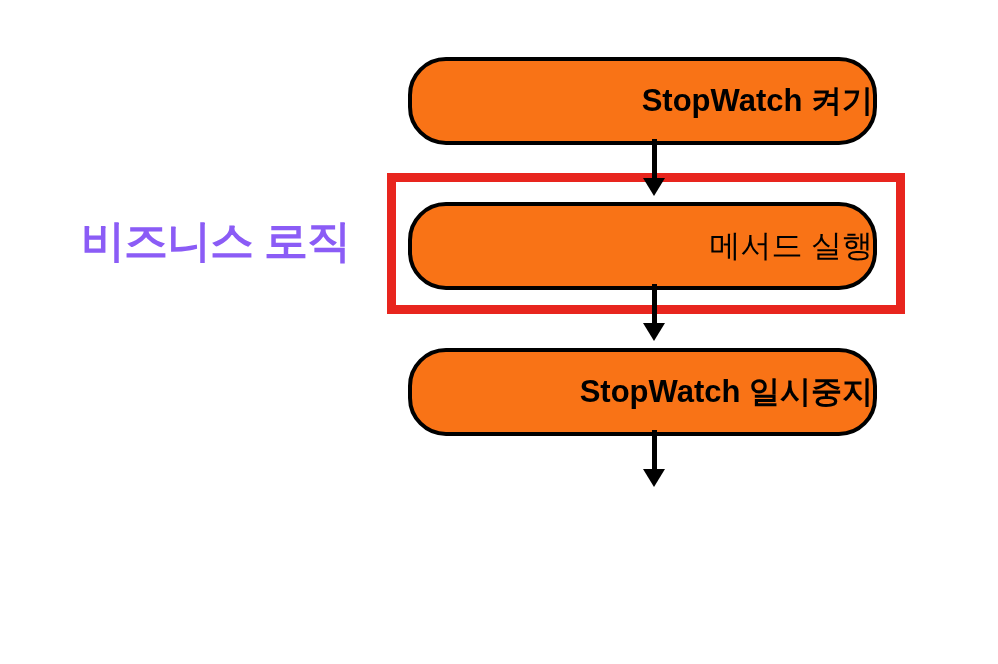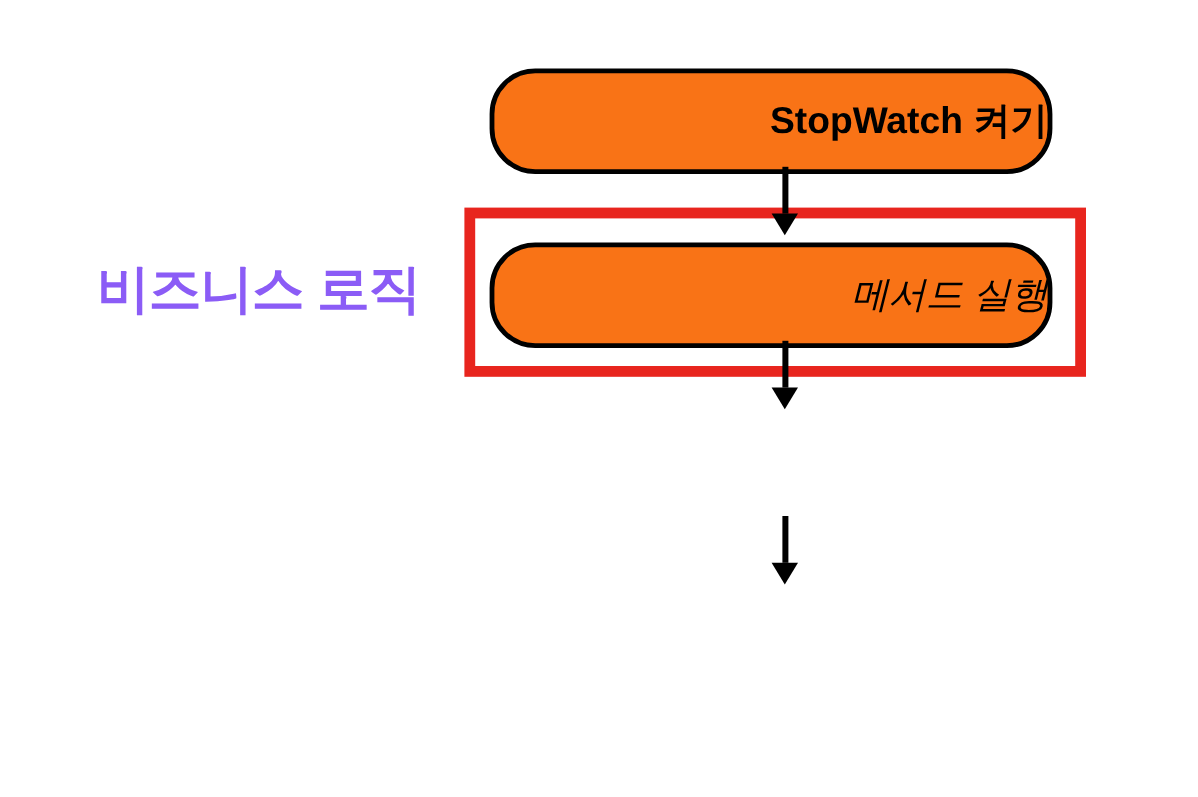--- a/index.html
+++ b/index.html
@@ -39,21 +39,20 @@
     background: #f97316;
     display: flex;
     align-items: center;
     justify-content: flex-end;
     font-size: 31px;
     font-weight: 700;
     white-space: nowrap;
   }
   .flow-node.regular {
     font-weight: 400;
-    font-style: italic;
   }
   .node-1 { top: 57px; }
   .node-2 { top: 202px; z-index: 2; }
   .node-3 { top: 348px; }
   .node-4 { top: 500px; }
   .highlight-box {
     position: absolute;
     left: 387px;
     top: 173px;
     width: 518px;
@@ -108,20 +107,23 @@
 
   <div class="flow-node node-2 regular">
     <span>메서드 실행</span>
   </div>
 
   <div class="arrow arrow-2">
     <div class="stem"></div>
     <div class="head"></div>
   </div>
 
+  <div class="flow-node node-3">
+    <span>StopWatch 일시중지</span>
+  </div>
 
   <div class="arrow arrow-3">
     <div class="stem"></div>
     <div class="head"></div>
   </div>
 
 
 </div>
 
 </body></html>

